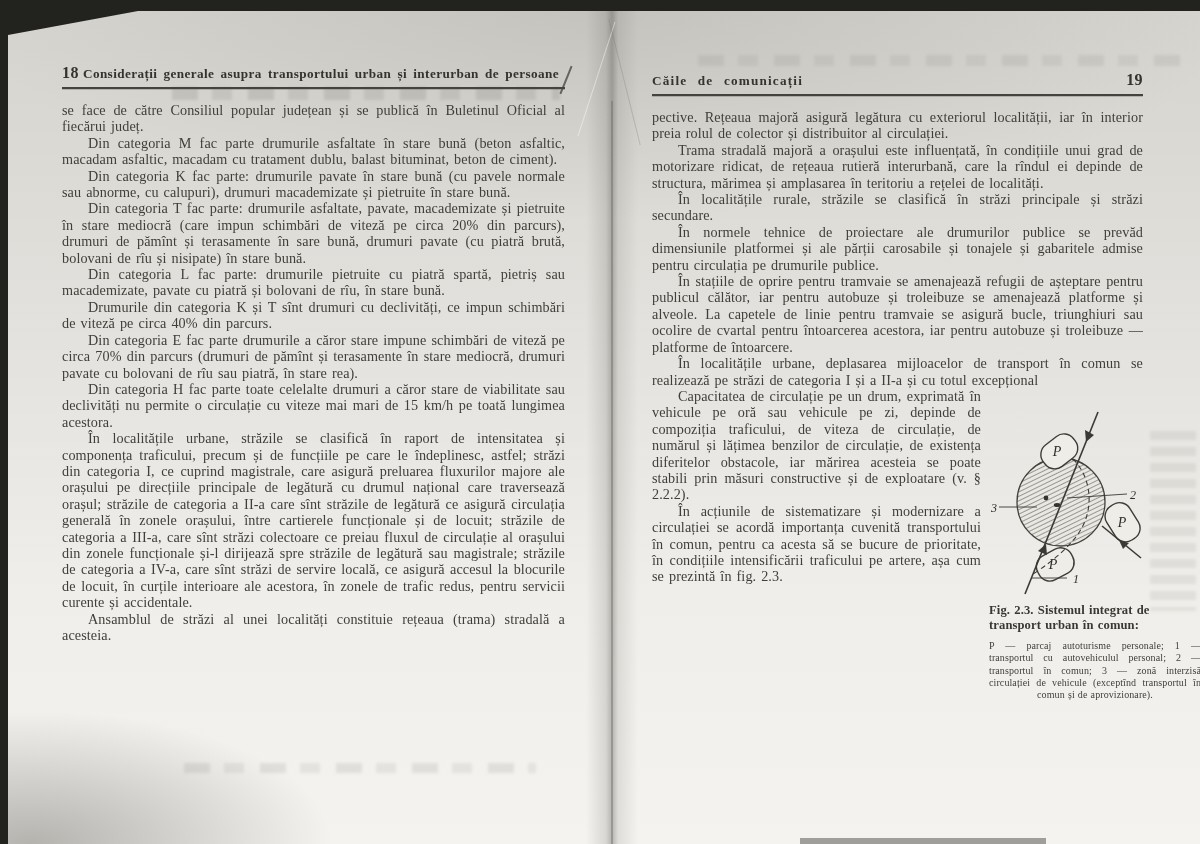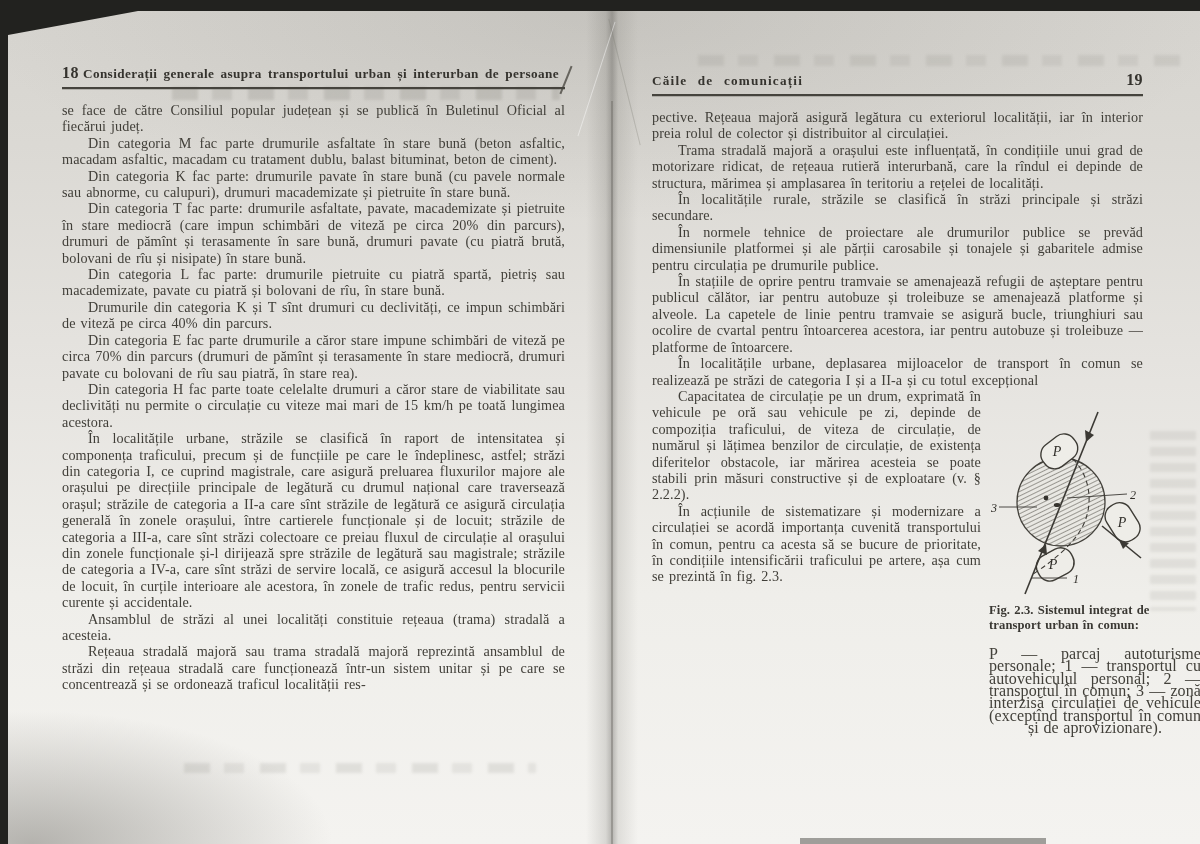--- a/index.html
+++ b/index.html
@@ -53,21 +53,21 @@
   .para.noindent{text-indent:0;}
   .it{}
 
   .figfloat{float:right;width:212px;margin:20px -58px 4px 8px;}
   .figsvg{display:block;width:212px;height:192px;}
   .figcap{
     margin-top:3px;text-align:left;font-weight:bold;font-size:12.6px;line-height:14.6px;
     text-indent:0;color:#3a3833;word-spacing:1px;
   }
   .figleg{
-    margin-top:16px;font-size:16px;line-height:12.3px;text-align:justify;text-align-last:center;
+    margin-top:8px;font-size:10px;line-height:12.3px;text-align:justify;text-align-last:center;
     text-indent:0;color:#42403a;word-spacing:.5px;
   }
 </style>
 </head>
 <body>
 
 <div class="scan">
   <div class="paper">
     <div class="corner-dark"></div>
     <div class="gutter"></div>
@@ -91,21 +91,20 @@
         <div class="para noindent">se face de către Consiliul popular județean și se publică în Buletinul Oficial al fiecărui județ.</div>
         <div class="para">Din categoria M fac parte drumurile asfaltate în stare bună (beton asfaltic, macadam asfaltic, macadam cu tratament dublu, balast bituminat, beton de ciment).</div>
         <div class="para">Din categoria K fac parte: drumurile pavate în stare bună (cu pavele normale sau abnorme, cu calupuri), drumuri macademizate și pietruite în stare bună.</div>
         <div class="para">Din categoria T fac parte: drumurile asfaltate, pavate, macademizate și pietruite în stare mediocră (care impun schimbări de viteză pe circa 20% din parcurs), drumuri de pămînt și terasamente în sare bună, drumuri pavate (cu piatră brută, bolovani de rîu și nisipate) în stare bună.</div>
         <div class="para">Din categoria L fac parte: drumurile pietruite cu piatră spartă, pietriș sau macademizate, pavate cu piatră și bolovani de rîu, în stare bună.</div>
         <div class="para">Drumurile din categoria K și T sînt drumuri cu declivități, ce impun schimbări de viteză pe circa 40% din parcurs.</div>
         <div class="para">Din categoria E fac parte drumurile a căror stare impune schimbări de viteză pe circa 70% din parcurs (drumuri de pămînt și terasamente în stare mediocră, drumuri pavate cu bolovani de rîu sau piatră, în stare rea).</div>
         <div class="para">Din categoria H fac parte toate celelalte drumuri a căror stare de viabilitate sau declivități nu permite o circulație cu viteze mai mari de 15 km/h pe toată lungimea acestora.</div>
         <div class="para"><span class="it">În localitățile urbane,</span><span> străzile se clasifică în raport de intensitatea și componența traficului, precum și de funcțiile pe care le îndeplinesc, astfel; străzi din categoria I, ce cuprind magistrale, care asigură preluarea fluxurilor majore ale orașului pe direcțiile principale de legătură cu drumul național care traversează orașul; străzile de categoria a II-a care sînt străzile de legătură ce asigură circulația generală în zonele orașului, între cartierele funcționale și de locuit; străzile de categoria a III-a, care sînt străzi colectoare ce preiau fluxul de circulație al orașului din zonele funcționale și-l dirijează spre străzile de legătură sau magistrale; străzile de categoria a IV-a, care sînt străzi de servire locală, ce asigură accesul la blocurile de locuit, în curțile interioare ale acestora, în zonele de trafic redus, pentru servicii curente și accidentale.</span></div>
         <div class="para"><span>Ansamblul de străzi al unei localități constituie </span><span class="it">rețeaua</span><span> (trama) </span><span class="it">stradală</span><span> a acesteia.</span></div>
-        <div class="para">Rețeaua stradală majoră sau trama stradală majoră reprezintă ansamblul de străzi din rețeaua stradală care funcționează într-un sistem unitar și pe care se concentrează și se ordonează traficul localității res-</div>
       </div>
     </div>
 
     <div class="page page-right">
       <div class="rh">
         <span class="title">Căile de comunicații</span>
         <span class="pageno">19</span>
       </div>
       <div class="rule"></div>
       <div class="pbody">

